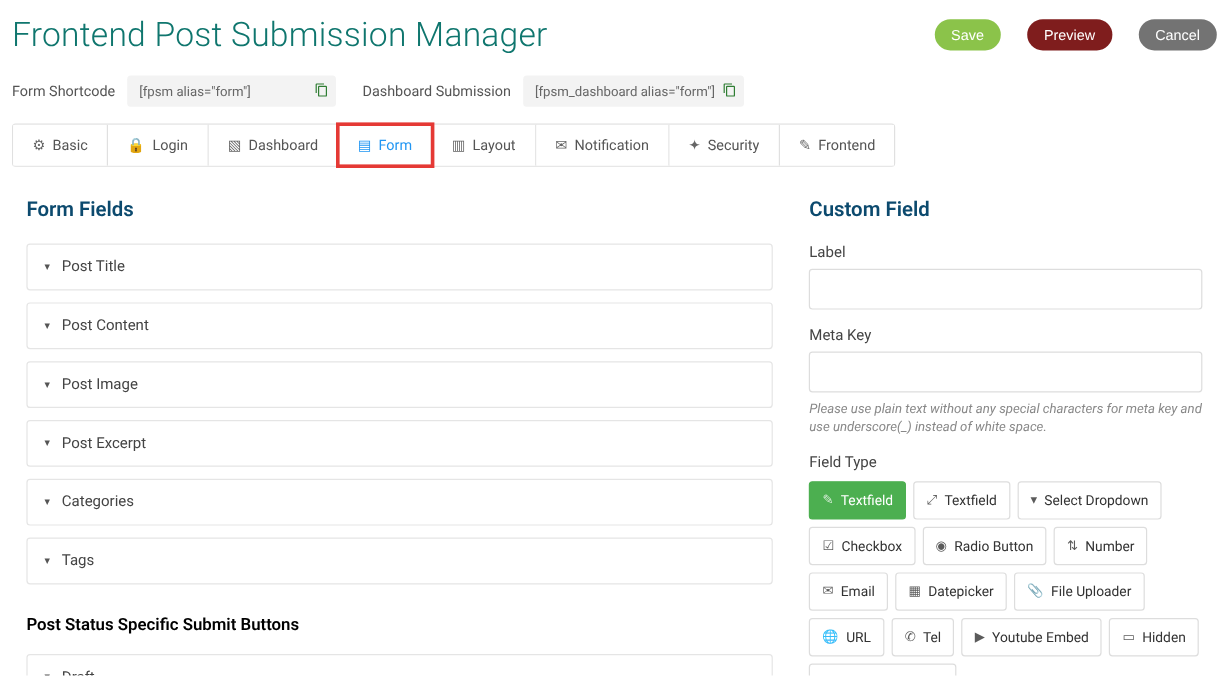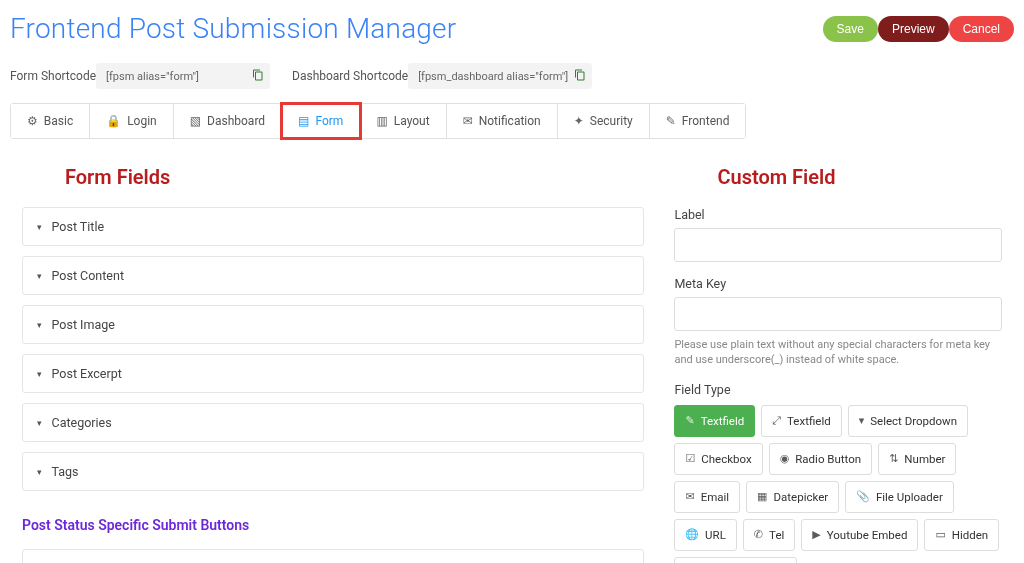--- a/index.html
+++ b/index.html
@@ -7,32 +7,32 @@
   font-family: -apple-system, BlinkMacSystemFont, "Segoe UI", Roboto, Arial, sans-serif;
   font-size: 13px;
   color: #333;
   background: #fff;
   width: 1024px;
   height: 563px;
   overflow: hidden;
 }
 .page { padding: 12px 10px; }
 .header-row { display: flex; align-items: center; justify-content: space-between; margin-bottom: 18px; }
-.page-title { font-size: 28px; font-weight: 300; color: #3b82f6; letter-spacing: 0.2px; }
-.action-buttons { display: flex; gap: 0; }
+.page-title { font-size: 28px; font-weight: 300; color: #0f766e; letter-spacing: 0.2px; }
+.action-buttons { display: flex; gap: 22px; }
 .pill-btn {
   border: none; color: #fff; font-size: 12px; padding: 6px 14px;
   border-radius: 14px; cursor: pointer; font-weight: 500;
 }
 .btn-save { background: #8bc34a; }
 .btn-preview { background: #7f1d1d; }
-.btn-cancel { background: #ef4444; }
+.btn-cancel { background: #737373; }
 
 .shortcode-row { display: flex; gap: 22px; align-items: center; margin-bottom: 14px; font-size: 12px; color:#555; }
-.shortcode-group { display: flex; align-items: center; }
+.shortcode-group { display: flex; align-items: center; gap: 10px; }
 .shortcode-label { font-size: 12px; color: #555; white-space: nowrap; }
 .shortcode-field {
   display: flex; align-items: center; background: #f3f3f3;
   border-radius: 3px; height: 26px; padding: 0 6px 0 10px;
 }
 .shortcode-val { font-size: 11px; color: #666; min-width: 140px; }
 .shortcode-val.wide { min-width: 150px; }
 .shortcode-action { color:#2e7d32; font-size:12px; margin-left:6px; }
 
 .tabs { display: flex; border: 1px solid #e0e0e0; border-radius: 3px; background:#fff; width:fit-content; }
@@ -44,38 +44,38 @@
 .tab:last-child { border-right:none; }
 .tab-icon { font-size: 12px; color:#666; }
 .tab.active { color:#2196f3; }
 .tab.active .tab-icon { color:#2196f3; }
 .tab.highlighted { outline: 3px solid #e53935; outline-offset: -1px; position:relative; z-index:2; }
 
 .content-row { display:flex; gap: 30px; margin-top: 26px; padding: 0 12px; }
 .col-left { flex: 1.9; }
 .col-right { flex: 1; }
 
-.section-title { font-size: 20px; font-weight:600; color:#b91c1c; margin-bottom: 18px; margin-left: 43px; }
+.section-title { font-size: 17px; font-weight:600; color:#0c4a6e; margin-bottom: 18px; }
 
 .acc-item {
   border:1px solid #e5e5e5; border-radius:3px; padding: 11px 14px;
   display:flex; align-items:center; gap:10px; margin-bottom: 10px;
   font-size:12.5px; color:#444; background:#fff; cursor:pointer;
 }
 .caret { font-size:9px; color:#555; }
 
-.sub-section-title { font-size:14px; font-weight:600; color:#6d28d9; margin: 26px 0 16px; }
+.sub-section-title { font-size:14px; font-weight:600; color:#000000; margin: 26px 0 16px; }
 
 .field-block { margin-bottom: 14px; }
 .field-label { font-size:12.5px; color:#444; margin-bottom:6px; display:block; }
 .text-input {
   width:100%; height:34px; border:1px solid #ddd; border-radius:3px;
   padding: 0 10px; font-size:13px; background:#fff;
 }
-.hint { font-size:11px; color:#888; margin-top:6px; line-height:1.4; }
+.hint { font-size:11px; font-style:italic; color:#888; margin-top:6px; line-height:1.4; }
 
 .field-type-grid { display:flex; flex-wrap:wrap; gap:6px; margin-top:8px; }
 .type-btn {
   border:1px solid #ddd; background:#fff; border-radius:3px;
   padding: 8px 10px; font-size:11.5px; color:#333; display:flex;
   align-items:center; gap:6px; cursor:pointer;
 }
 .type-btn.active { background:#4caf50; color:#fff; border-color:#4caf50; }
 .type-btn .ti { font-size:11px; opacity:0.8; }
 .tiny-icon { width:12px; height:12px; display:inline-block; }
@@ -100,21 +100,21 @@
       <div class="shortcode-field">
         <span class="shortcode-val">[fpsm alias="form"]</span>
         <span class="shortcode-action">
           <svg class="tiny-icon" viewBox="0 0 24 24" fill="currentColor">
               <path d="M16 1H4a2 2 0 0 0-2 2v14h2V3h12V1zm3 4H8a2 2 0 0 0-2 2v14a2 2 0 0 0 2 2h11a2 2 0 0 0 2-2V7a2 2 0 0 0-2-2zm0 16H8V7h11v14z"></path>
             </svg>
         </span>
       </div>
     </div>
     <div class="shortcode-group">
-      <span class="shortcode-label">Dashboard Shortcode</span>
+      <span class="shortcode-label">Dashboard Submission</span>
       <div class="shortcode-field">
         <span class="shortcode-val wide">[fpsm_dashboard alias="form"]</span>
         <span class="shortcode-action">
           <svg class="tiny-icon" viewBox="0 0 24 24" fill="currentColor">
               <path d="M16 1H4a2 2 0 0 0-2 2v14h2V3h12V1zm3 4H8a2 2 0 0 0-2 2v14a2 2 0 0 0 2 2h11a2 2 0 0 0 2-2V7a2 2 0 0 0-2-2zm0 16H8V7h11v14z"></path>
             </svg>
         </span>
       </div>
     </div>
   </div>

